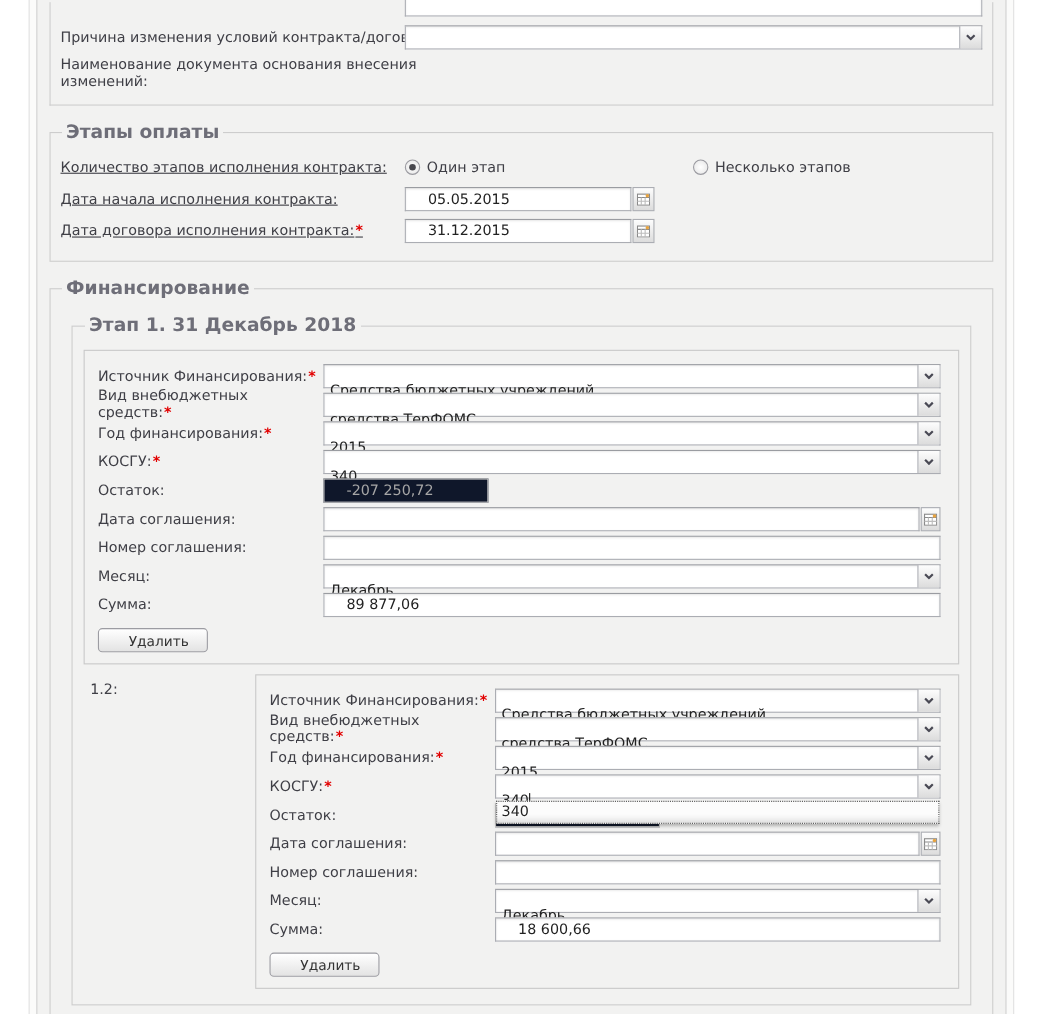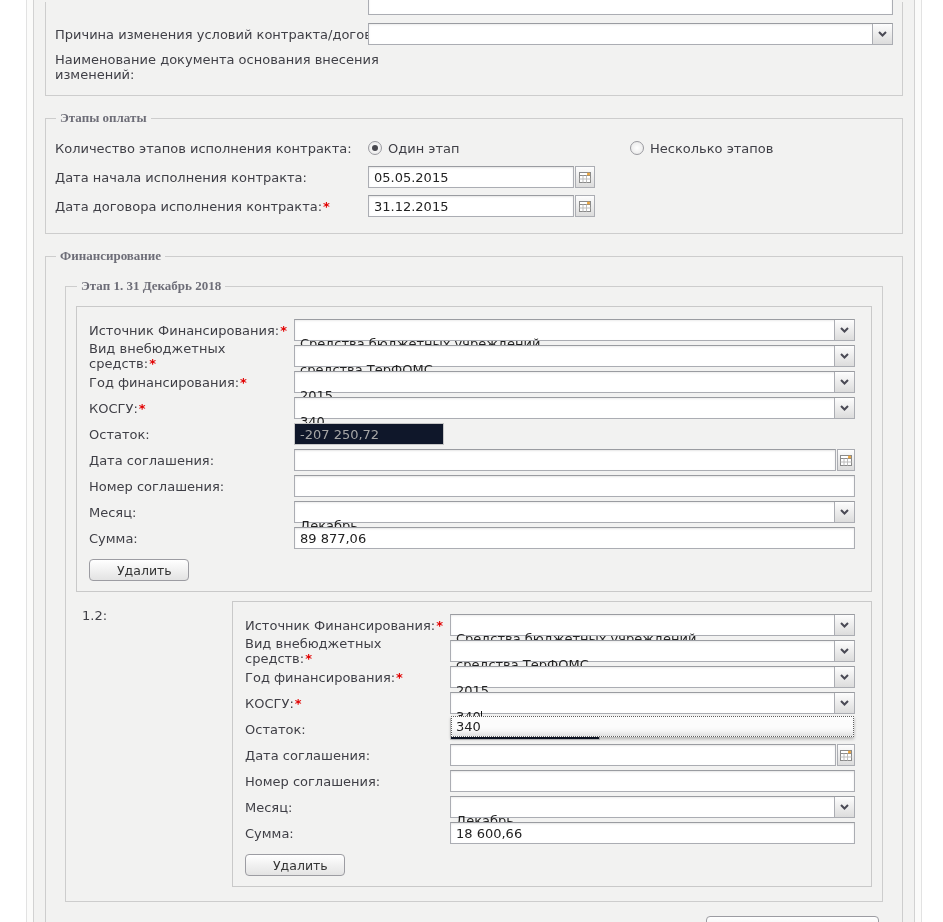--- a/index.html
+++ b/index.html
@@ -28,21 +28,21 @@
   .abs { position:absolute; }
   .top-partial-input { left:322px; top:-9px; width:525px; height:26px; }
   .reason-label { left:9px; top:25px; }
   .reason-combo { left:322px; top:21px; width:525px; }
   .doc-label { left:9px; top:50px; width:335px; line-height:15px; }
 
   
   .txt {
     height:22px; border:1px solid #abadb3; border-top-color:#9a9ca1;
     background:#fff; color:#222; font-family:inherit; font-size:13px;
-    padding:2px 5px; box-shadow:inset 0 1px 2px rgba(0,0,0,0.10);
+    padding:2px 20px; box-shadow:inset 0 1px 2px rgba(0,0,0,0.10);
     outline:none;
   }
   .txt:disabled, .txt.disabled {
     background:#0f172a; color:#a6a6a6; border-color:#c6c6c6; box-shadow:none;
   }
   .combo {
     height:22px; position:relative; background:#fff;
     border:1px solid #abadb3; border-top-color:#9a9ca1;
     box-shadow:inset 0 1px 2px rgba(0,0,0,0.08);
   }
@@ -66,24 +66,24 @@
     display:inline-block; width:1px; height:14px; background:#111;
     vertical-align:middle; margin-left:0;
   }
   .req { color:#e20000; font-weight:bold; margin-left:1px; }
 
   
   fieldset.fs {
     border:1px solid #cdcdcd; margin:14px 0 0 0; padding:4px 9px 12px 9px;
   }
   fieldset.fs legend {
-    color:#6e6e78; font-weight:bold; font-size:13px; padding:0 4px; margin-left:1px;font-family:Liberation Serif, serif;
+    color:#6e6e78; font-weight:bold; font-size:17px; padding:0 4px; margin-left:1px;
   }
   .frow { display:flex; align-items:center; margin:7px 0 4px 0; min-height:22px; }
-  .w313 { width:313px; flex-shrink:0; }
+  .w313 { width:313px; flex-shrink:0;text-decoration:underline; }
   .radio-wrap { display:flex; align-items:center; width:262px; }
   .radio-wrap.second { width:auto; }
   .radio {
     width:14px; height:14px; border-radius:50%;
     border:1px solid #9a9aa0; background:radial-gradient(#ffffff,#e4e4e4);
     display:inline-flex; align-items:center; justify-content:center;
     margin-right:6px; flex-shrink:0;
   }
   .radio .dot { width:6px; height:6px; border-radius:50%; background:#47474d; display:none; }
   .radio.checked .dot { display:block; }

